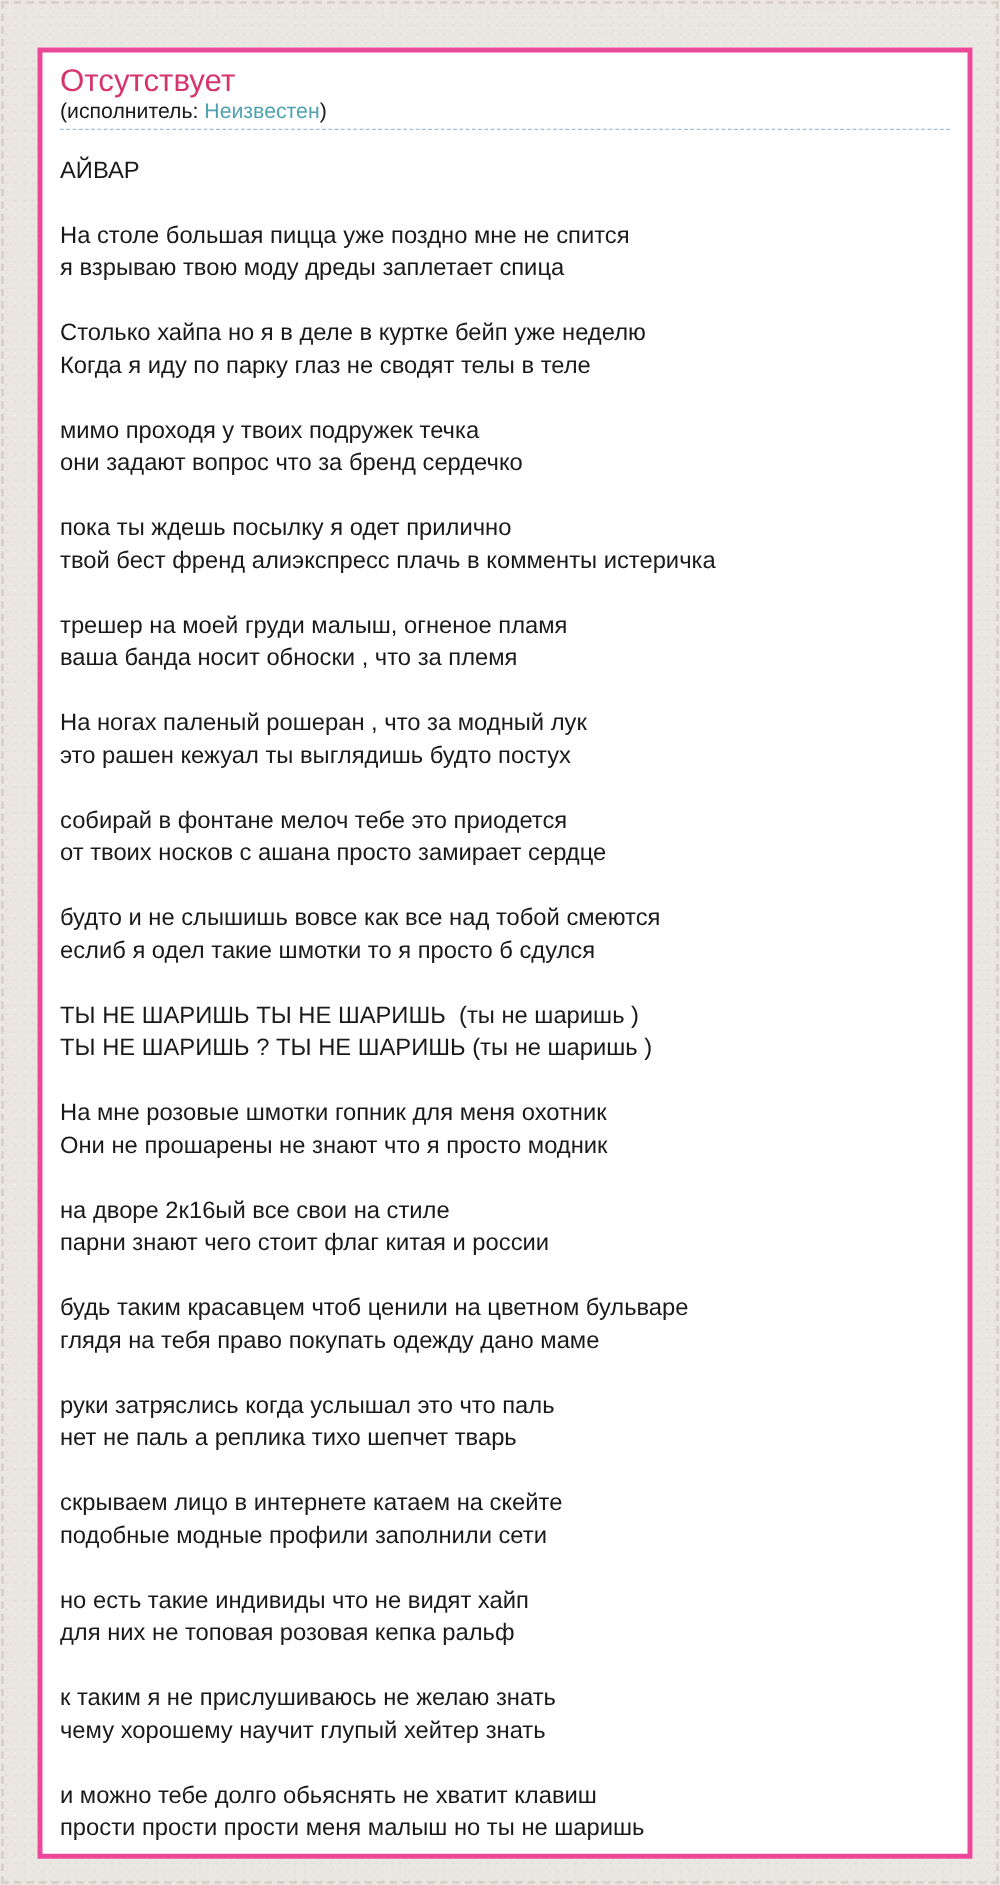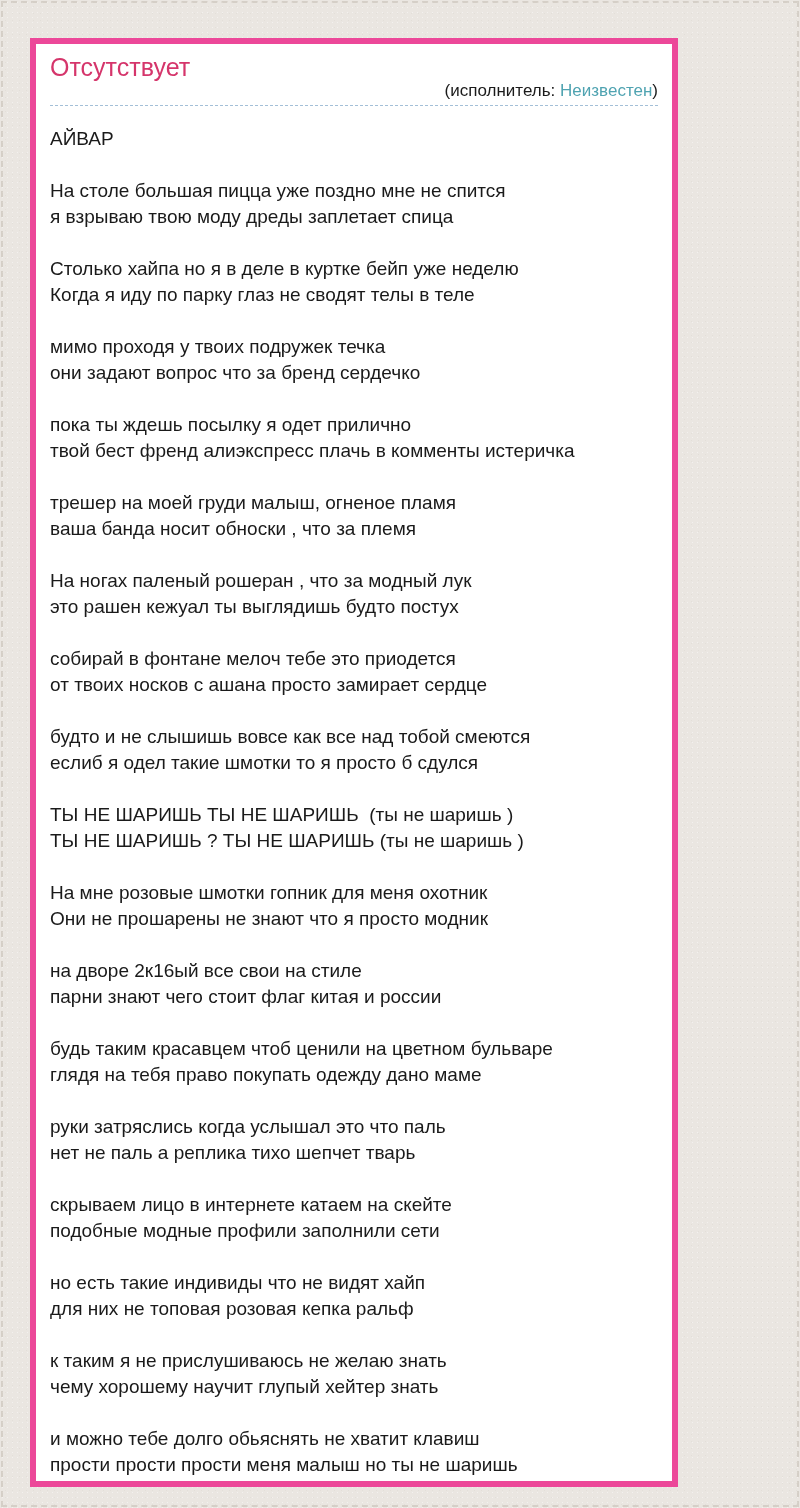--- a/index.html
+++ b/index.html
@@ -23,42 +23,41 @@
     position: absolute;
     left: 1px; top: 1px; right: 1px; bottom: 1px;
     border: 2px dashed rgba(196,189,179,0.55);
     pointer-events: none;
     z-index: 2;
   }
   .card {
     position: absolute;
     left: 30px;
     top: 38px;
-    width: 648px;
+    width: 748px;
     height: 1449px;
     box-sizing: border-box;
     background: var(--card-background, #ffffff);
-    border: 6px solid #ec4899;
+    border: 4px solid #ec4899;
     padding: 9px 14px 0 14px;
     z-index: 1;
   }
   .song-title {
     margin: 0;
     font-size: 25px;
     line-height: 28px;
     font-weight: normal;
     color: var(--title-pink, #d5356b);
   }
   .artist-line {
     font-size: 17px;
     line-height: 20px;
     color: var(--body-text, #222222);
     padding-bottom: 4px;
     border-bottom: 1px dashed var(--header-divider-blue, #a3bfd7);
-    text-align: right;
   }
   .artist-link {
     color: var(--artist-link-teal, #4fa3b1);
     text-decoration: none;
     cursor: pointer;
   }
   .lyrics {
     margin-top: 20px;
     font-size: 19px;
     line-height: 26px;

